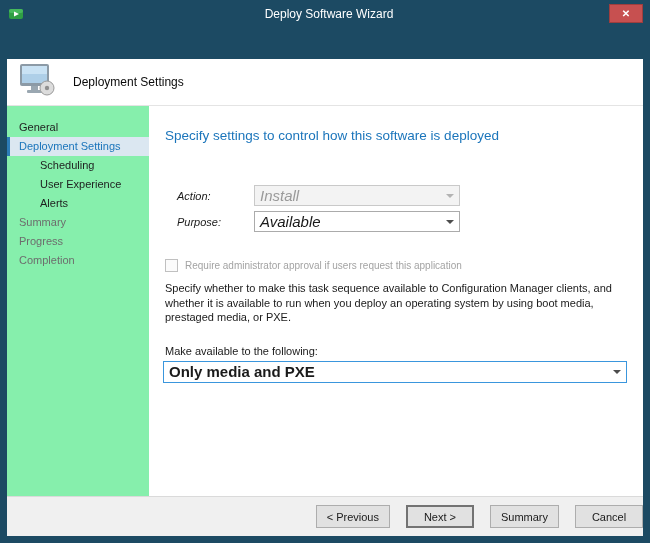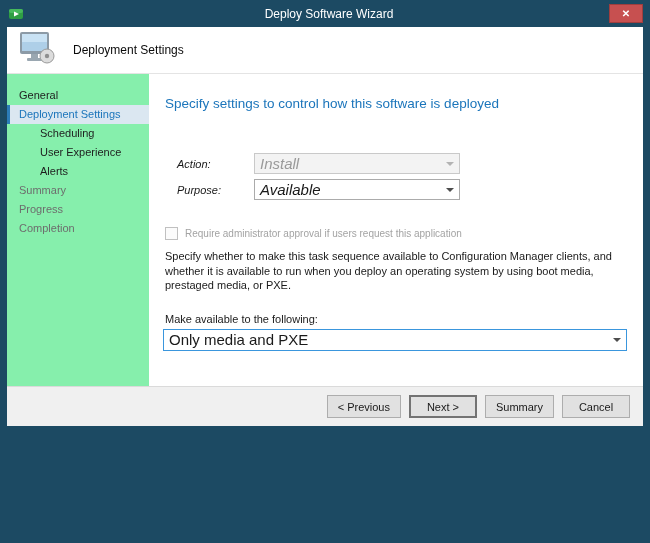--- a/index.html
+++ b/index.html
@@ -32,23 +32,24 @@
     border:1px solid #9e3e3e;
     color:#fff; font-size:10px; font-weight:bold;
     display:flex; align-items:center; justify-content:center;
     position:relative; z-index:2;
     cursor:default;
   }
 
   
   .dialog {
     background:#ffffff;
-    height:399px;
+    height:477px;
     display:flex; flex-direction:column;
     overflow:hidden;
+    margin-top:32px;
   }
 
   .header {
     flex:0 0 47px;
     display:flex; align-items:center;
     background:#fff;
     border-bottom:1px solid #e4e4e4;
   }
   .header-icon { margin:0 17px 0 11px; }
   .header-title { font-size:12px; color:#0a0a0a; }
@@ -98,21 +99,21 @@
   }
   .combo .val { flex:1; padding-left:5px; white-space:nowrap; overflow:hidden; }
   .combo .btn { flex:0 0 18px; height:100%; display:flex; align-items:center; justify-content:center; }
   .chev {
     width:0; height:0;
     border-left:4px solid transparent; border-right:4px solid transparent;
     border-top:4px solid #4d4d4d;
   }
   .combo.disabled { background:#f3f3f3; border-color:#c9c9c9; color:#9a9a9a; }
   .combo.disabled .chev { border-top-color:#b3b3b3; }
-  .combo.focused { border-color:#3a96dd; }
+  .combo.focused { border-color:#3a96dd;font-weight:bold; }
   .combo.wide { width:100%; height:22px; margin:4px 2px 0 0; }
 
   .check-row { display:flex; align-items:center; margin:27px 0 0 2px; }
   .checkbox {
     width:13px; height:13px;
     border:1px solid #c0c0c0; background:#fbfbfb;
     margin-right:7px; flex:0 0 13px;
   }
   .check-label { font-size:10px; color:#a3a3a3; }
 
@@ -124,21 +125,21 @@
   }
 
   .ma-label { font-size:11px; color:#1a1a1a; margin:20px 0 0 2px; }
 
   
   .footer {
     flex:0 0 40px;
     background:#f0f0f0;
     border-top:1px solid #dadada;
     display:flex; align-items:center; justify-content:flex-end;
-    gap:8px; padding-right:13px;
+    gap:16px; 
   }
   .btn-std {
     min-width:68px; height:23px;
     background:#e1e1e1;
     border:1px solid #adadad;
     font-size:11px; font-family:"Liberation Sans", sans-serif;
     color:#1a1a1a;
     padding:0 10px;
     cursor:default;
   }

